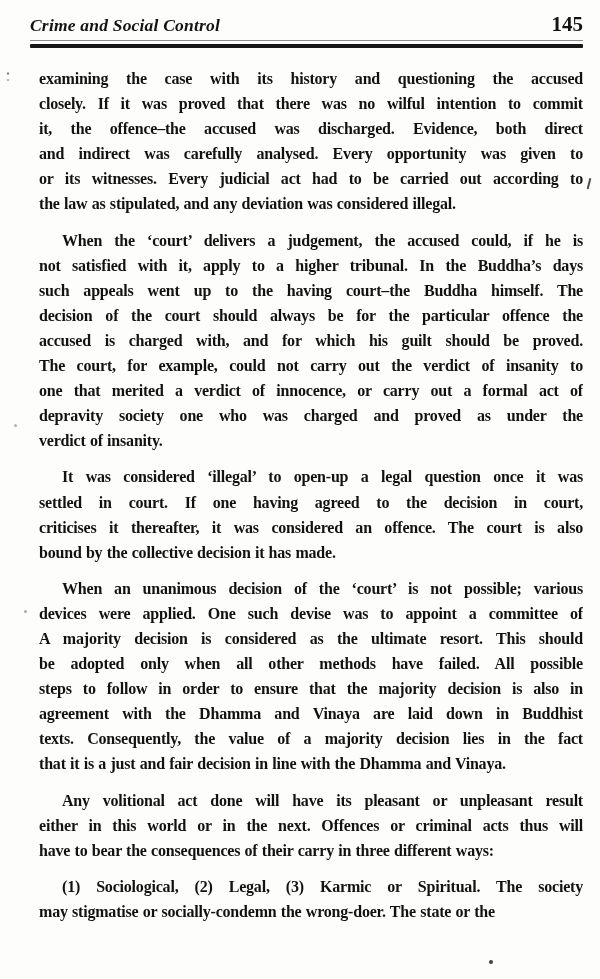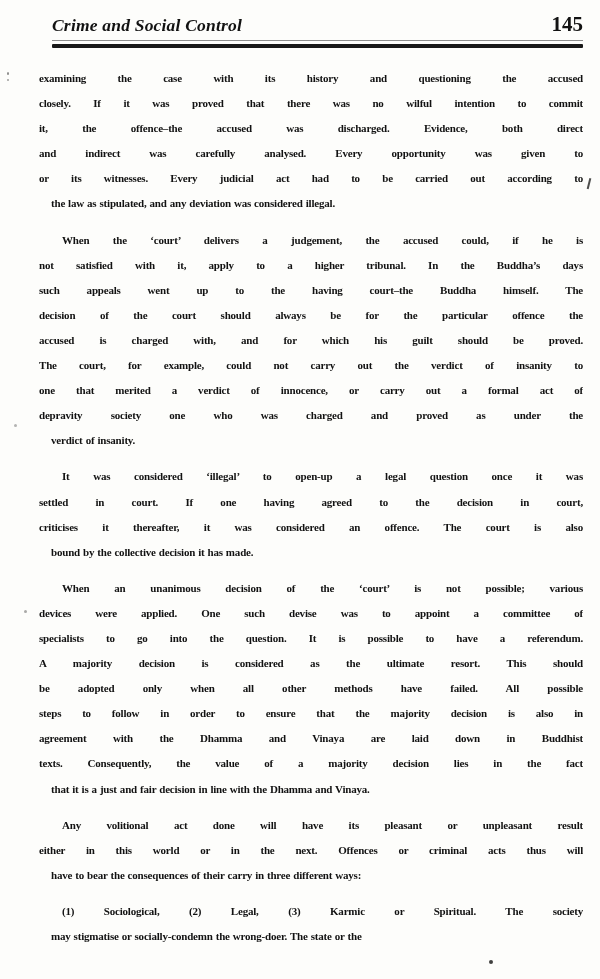--- a/index.html
+++ b/index.html
@@ -13,21 +13,21 @@
     height: 979px;
     background: #fdfdfb;
     overflow: hidden;
     font-family: "Liberation Serif", "DejaVu Serif", serif;
     color: #121212;
   }
   
   .header {
     position: absolute;
     top: 12px;
-    left: 52px;
+    left: 30px;
     right: 17px;
   }
   .header-row {
     display: flex;
     justify-content: space-between;
     align-items: baseline;
   }
   .header-title {
     font-style: italic;
     font-weight: bold;
@@ -48,35 +48,35 @@
     height: 3.5px;
     background: #181818;
     border-radius: 1px;
   }
   
   .body-text {
     position: absolute;
     top: 66px;
     left: 39px;
     width: 544px;
-    font-size: 11px;
+    font-size: 16px;
     font-weight: bold;
     line-height: 25.1px;
     letter-spacing: -0.2px;
     word-spacing: 0.5px;
   }
   .paragraph { margin-top: 11px; }
   .paragraph:first-child { margin-top: 0; }
   .line {
     text-align: justify;
     text-align-last: justify;
     overflow: hidden;
     max-height: 25.1px;
   }
-  .line.last { text-align-last: left; margin-left: 12px; }
+  .line.last { text-align-last: left; }
   .paragraph.indent .line.first { padding-left: 23px; }
   
   .speck {
     position: absolute;
     background: #2a2a2a;
     border-radius: 50%;
   }
   .speck.s1 { left: 7px;  top: 72px;  width: 2px; height: 3px; opacity: .55; }
   .speck.s2 { left: 7px;  top: 79px;  width: 2px; height: 2px; opacity: .45; }
   .speck.s3 { left: 14px; top: 424px; width: 3px; height: 3px; opacity: .35; }
@@ -129,21 +129,20 @@
       </div>
       <div class="paragraph indent">
         <div class="line first">It was considered ‘illegal’ to open-up a legal question once it was</div>
         <div class="line">settled in court. If one having agreed to the decision in court,</div>
         <div class="line">criticises it thereafter, it was considered an offence. The court is also</div>
         <div class="line last">bound by the collective decision it has made.</div>
       </div>
       <div class="paragraph indent">
         <div class="line first">When an unanimous decision of the ‘court’ is not possible; various</div>
         <div class="line">devices were applied. One such devise was to appoint a committee of</div>
-        <div class="line">specialists to go into the question. It is possible to have a referendum.</div>
         <div class="line">A majority decision is considered as the ultimate resort. This should</div>
         <div class="line">be adopted only when all other methods have failed. All possible</div>
         <div class="line">steps to follow in order to ensure that the majority decision is also in</div>
         <div class="line">agreement with the Dhamma and Vinaya are laid down in Buddhist</div>
         <div class="line">texts. Consequently, the value of a majority decision lies in the fact</div>
         <div class="line last">that it is a just and fair decision in line with the Dhamma and Vinaya.</div>
       </div>
       <div class="paragraph indent">
         <div class="line first">Any volitional act done will have its pleasant or unpleasant result</div>
         <div class="line">either in this world or in the next. Offences or criminal acts thus will</div>

